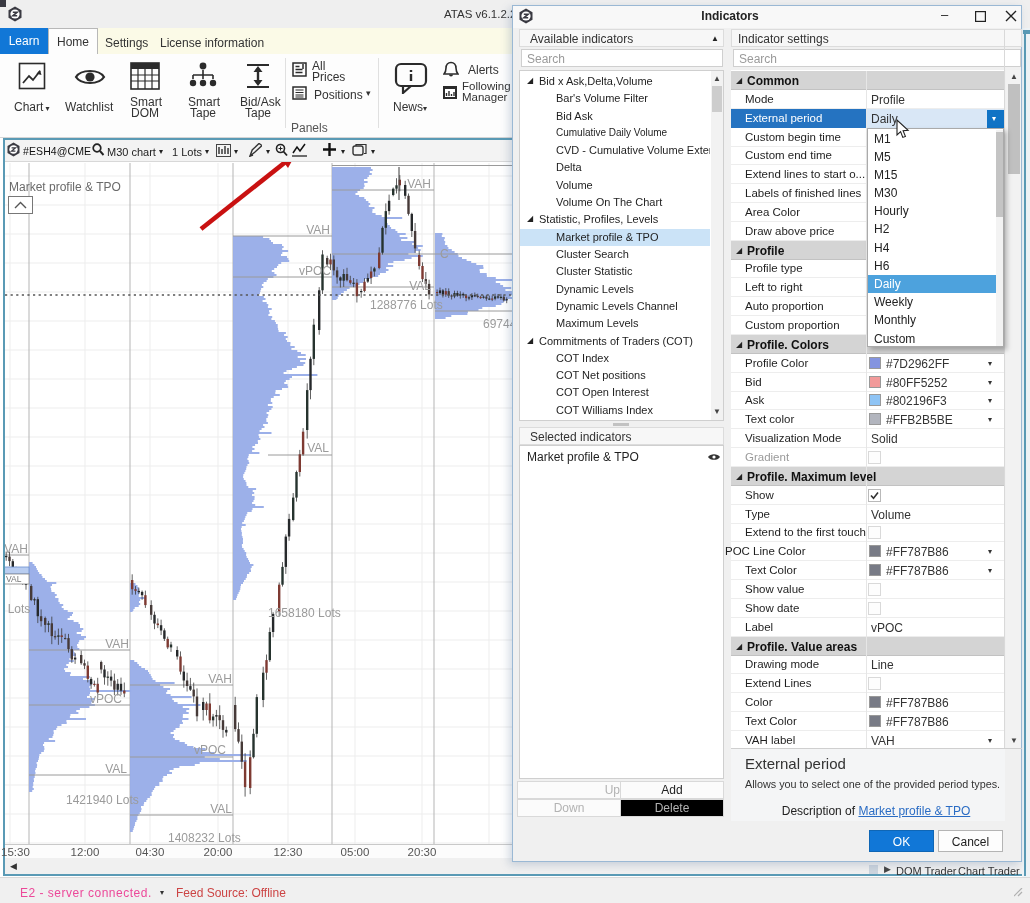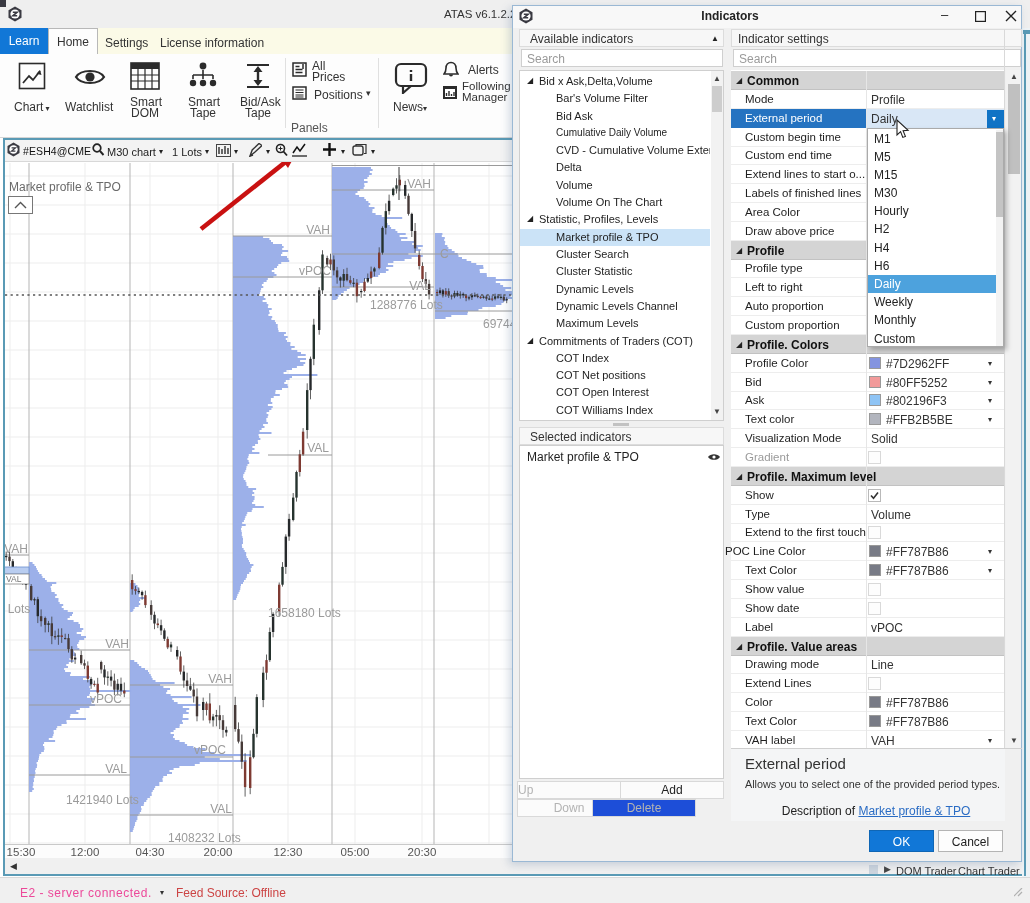--- a/index.html
+++ b/index.html
@@ -504,21 +504,21 @@
     <text x="6" y="582" font-size="8.5" fill="#777">VAL</text>
     <line x1="201" y1="229" x2="288" y2="160" stroke="#c91111" stroke-width="4.6"></line>
     <polygon points="297,152 279,156 288,168" fill="#c91111"></polygon>
   </svg>
 <div class="a" style="left:9px;top:180px;color:#6a6a6a">Market profile &amp; TPO</div>
 <div class="a" style="left:8px;top:196px;width:25px;height:18px;border:1px solid #777;background:#fff;box-sizing:border-box"></div>
 <svg class="a" style="left:14px;top:201px" width="13" height="8">
     <path d="M1 7l5.5-5.5L12 7" fill="none" stroke="#555" stroke-width="1.4"></path>
   </svg>
 <div class="a" style="left:5px;top:844px;width:1020px;height:14px;background:#fcfcfc;border-top:1px solid #c9c9c9;box-sizing:border-box"></div>
-<div class="a" style="left:21px;top:846px;width:40px;margin-left:-20px;text-align:center;color:#555;font-size:11.5px">15:30</div>
+<div class="a" style="left:21px;top:846px;width:40px;margin-left:-20px;text-align:left;color:#555;font-size:11.5px">15:30</div>
 <div class="a" style="left:85px;top:846px;width:40px;margin-left:-20px;text-align:center;color:#555;font-size:11.5px">12:00</div>
 <div class="a" style="left:150px;top:846px;width:40px;margin-left:-20px;text-align:center;color:#555;font-size:11.5px">04:30</div>
 <div class="a" style="left:218px;top:846px;width:40px;margin-left:-20px;text-align:center;color:#555;font-size:11.5px">20:00</div>
 <div class="a" style="left:288px;top:846px;width:40px;margin-left:-20px;text-align:center;color:#555;font-size:11.5px">12:30</div>
 <div class="a" style="left:355px;top:846px;width:40px;margin-left:-20px;text-align:center;color:#555;font-size:11.5px">05:00</div>
 <div class="a" style="left:422px;top:846px;width:40px;margin-left:-20px;text-align:center;color:#555;font-size:11.5px">20:30</div>
 <div class="a" style="left:5px;top:858px;width:1020px;height:16px;background:#f0f0f0"></div>
 <div class="a" style="left:10px;top:861px;color:#333;font-size:9px">◀</div>
 <div class="a" style="left:869px;top:865px;width:9px;height:9px;background:#cdd5de"></div>
 <div class="a" style="left:884px;top:864px;color:#444;font-size:9px">▶</div>
@@ -588,24 +588,24 @@
 <div class="a" style="left:713px;top:407px;color:#444;font-size:8px">▼</div>
 <div class="a" style="left:613px;top:423px;width:16px;height:3px;background:#c2c2c2"></div>
 <div class="a" style="left:519px;top:427px;width:205px;height:18px;background:#f7f7f7;border:1px solid #dcdcdc;box-sizing:border-box"></div>
 <div class="a" style="left:530px;top:430px;color:#333">Selected indicators</div>
 <div class="a" style="left:519px;top:445px;width:205px;height:334px;background:#fff;border:1px solid #cfcfcf;box-sizing:border-box"></div>
 <div class="a" style="left:527px;top:450px;color:#1e1e1e">Market profile &amp; TPO</div>
 <svg class="a" style="left:707px;top:452px" width="14" height="10">
     <path d="M1 5c2.5-3.8 9.5-3.8 12 0c-2.5 3.8-9.5 3.8-12 0z" fill="#333"></path>
     <circle cx="7" cy="5" r="1.6" fill="#fff"></circle>
   </svg>
-<div class="a" style="left:517px;top:781px;width:104px;height:18px;background:#fbfbfb;border:1px solid #d9d9d9;box-sizing:border-box;text-align:left;line-height:17px;color:#b3b3b3">Up</div>
+<div class="a" style="left:517px;top:781px;width:104px;height:18px;background:#fbfbfb;border:1px solid #d9d9d9;box-sizing:border-box;text-align:right;line-height:17px;color:#b3b3b3">Up</div>
 <div class="a" style="left:620px;top:781px;width:104px;height:18px;background:#fbfbfb;border:1px solid #d9d9d9;box-sizing:border-box;text-align:center;line-height:17px;color:#222">Add</div>
 <div class="a" style="left:517px;top:799px;width:104px;height:18px;background:#fbfbfb;border:1px solid #d9d9d9;box-sizing:border-box;text-align:center;line-height:17px;color:#b3b3b3">Down</div>
-<div class="a" style="left:592px;top:799px;width:104px;height:18px;background:#1d4ed8;border:1px solid #d9d9d9;box-sizing:border-box;text-align:center;line-height:17px;color:#b3b3b3">Delete</div>
+<div class="a" style="left:620px;top:799px;width:104px;height:18px;background:#000000;border:1px solid #d9d9d9;box-sizing:border-box;text-align:center;line-height:17px;color:#b3b3b3">Delete</div>
 <div class="a" style="left:731px;top:29px;width:291px;height:18px;background:#f7f7f7;border:1px solid #dcdcdc;box-sizing:border-box"></div>
 <div class="a" style="left:738px;top:32px;color:#333">Indicator settings</div>
 <div class="a" style="left:733px;top:49px;width:288px;height:18px;background:#fff;border:1px solid #cfcfcf;box-sizing:border-box"></div>
 <div class="a" style="left:739px;top:52px;color:#9a9a9a">Search</div>
 <div class="a" style="left:731px;top:70px;width:274px;height:678px;background:#fff"></div>
 <div class="a" style="left:731px;top:71px;width:274px;height:19px;background:#d4d4d4;border-bottom:1px solid #c2c2c2;box-sizing:border-box"></div>
 <div class="a" style="left:736px;top:76px;color:#222;font-size:8px">◢</div>
 <div class="a" style="left:747px;top:74px;font-weight:bold;color:#111;white-space:nowrap">Common</div>
 <div class="a" style="left:731px;top:90px;width:274px;height:19px;border-bottom:1px solid #ededed;box-sizing:border-box"></div>
 <div class="a" style="left:745px;top:93px;color:#1e1e1e;white-space:nowrap;font-size:11.5px">Mode</div>

